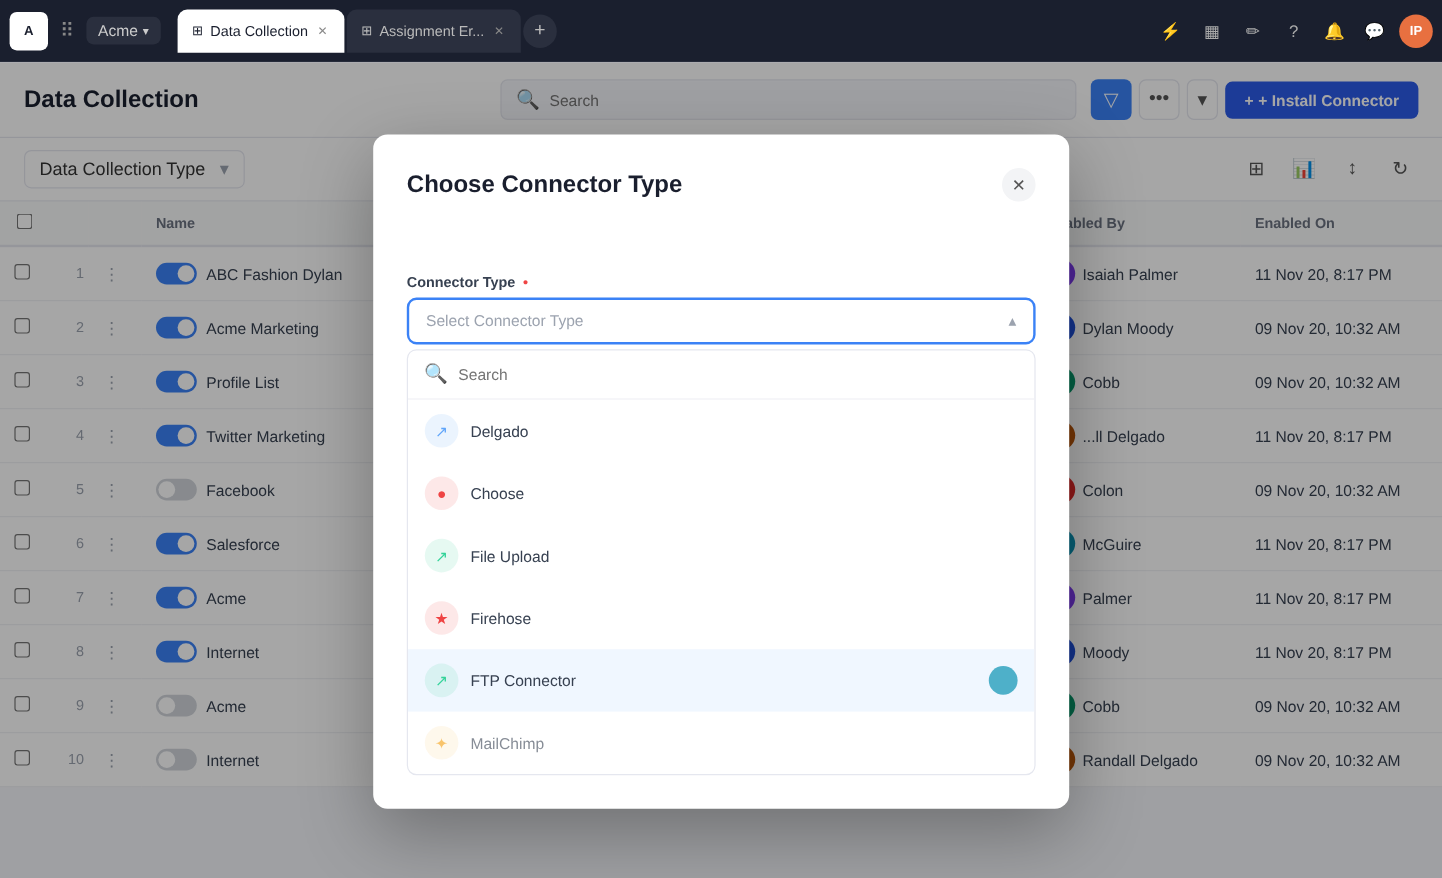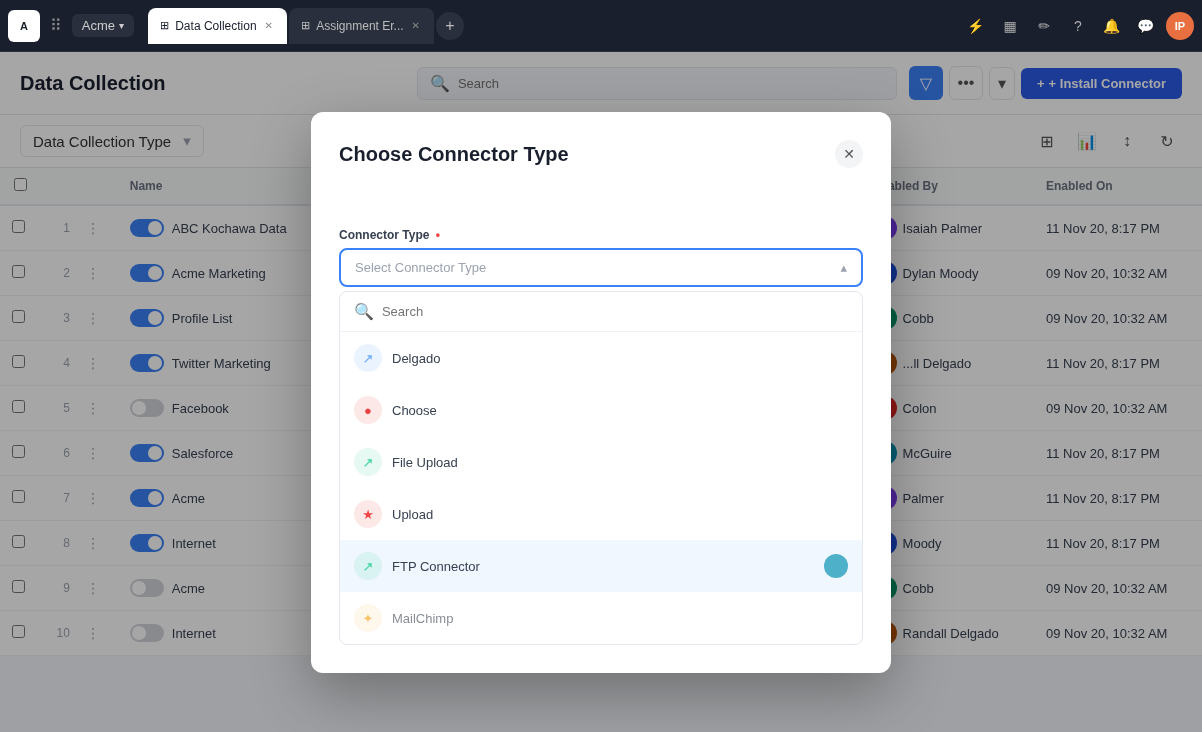--- a/index.html
+++ b/index.html
@@ -172,21 +172,21 @@
       <tbody id="table-body">
       <tr>
       <td><input type="checkbox" style=""></td>
       <td class="row-num">1</td>
       <td class="row-menu">⋮</td>
       <td>
         <div class="cell-flex">
           <div class="toggle on">
                   <div class="toggle-knob"></div>
                 </div>
-          <span style="margin-left:8px;">ABC Kochawa Data</span>
+          <span style="margin-left:8px;">ABC Fashion Dylan</span>
         </div>
       </td>
       <td>
         <div class="cell-flex"><span style="margin-right:6px;font-size:14px;">🔼</span>File Upload</div>
       </td>
       <td>11 Nov 20, 8:17 PM</td>
       <td>3</td>
       <td>1</td>
       <td>
         <div class="cell-flex">
@@ -464,21 +464,21 @@
       <span>Choose</span>
 
     </div>
             <div class="dropdown-item ">
       <div class="connector-badge" style="background:#34d39920;color:#34d399;">↗</div>
       <span>File Upload</span>
 
     </div>
             <div class="dropdown-item ">
       <div class="connector-badge" style="background:#ef444420;color:#ef4444;">★</div>
-      <span>Upload</span>
+      <span>Firehose</span>
 
     </div>
             <div class="dropdown-item highlighted">
       <div class="connector-badge" style="background:#34d39920;color:#34d399;">↗</div>
       <span>FTP Connector</span>
       <div class="cursor-indicator" style="margin-left:auto;width:24px;height:24px;border-radius:50%;background:#0891b2;opacity:0.7;"></div>
     </div>
             <div class="dropdown-item" style="opacity: 0.6;">
         <div class="connector-badge" style="background:#f59e0b20;color:#f59e0b;">✦</div>
         <span>MailChimp</span>

